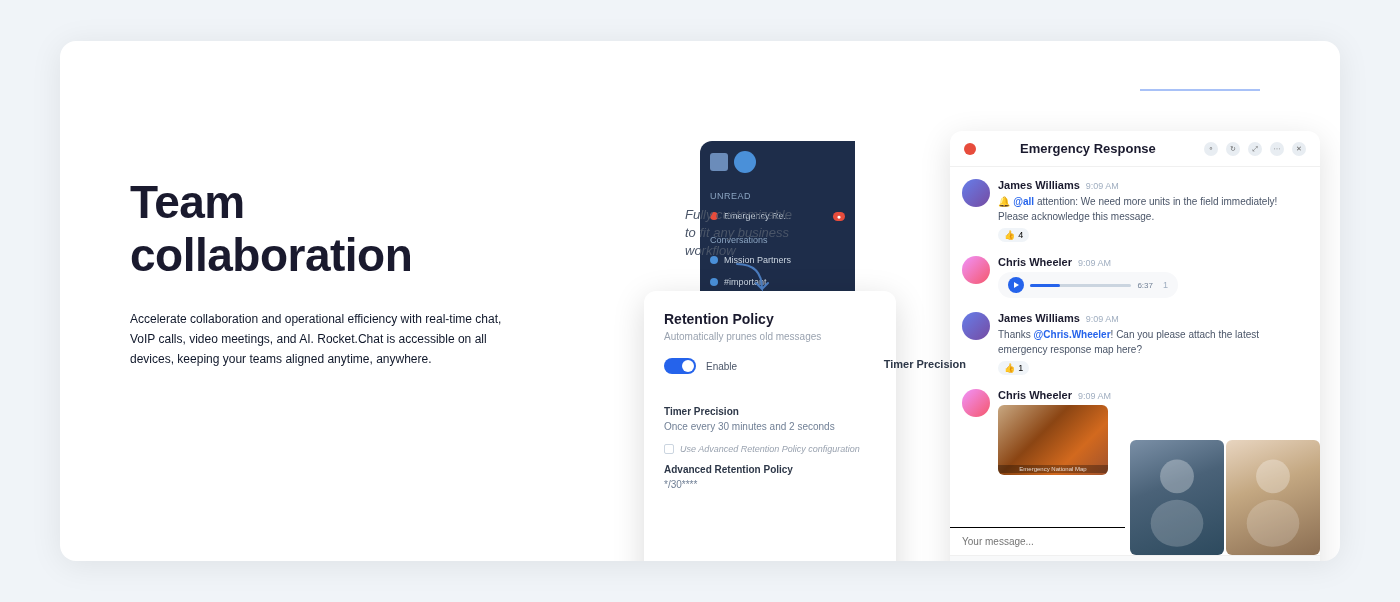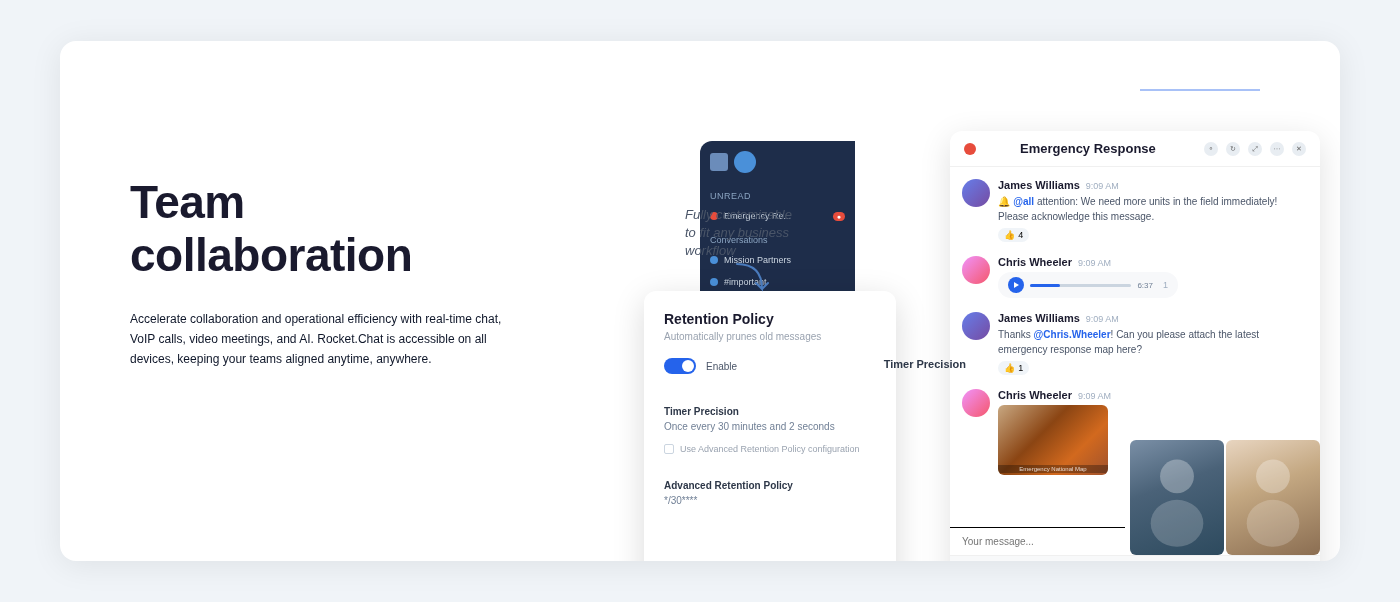--- a/index.html
+++ b/index.html
@@ -267,21 +267,22 @@
     .retention-field-value {
       font-size: 10px;
       color: #718096;
       margin-bottom: 12px;
     }
 
     .retention-checkbox-row {
       display: flex;
       align-items: center;
       gap: 6px;
-      margin-bottom: 26px;
+      margin-bottom: 10px;
+      font-style: italic;
     }
 
     .checkbox-small {
       width: 10px;
       height: 10px;
       border: 1.5px solid #cbd5e0;
       border-radius: 2px;
     }
 
     .checkbox-label {

